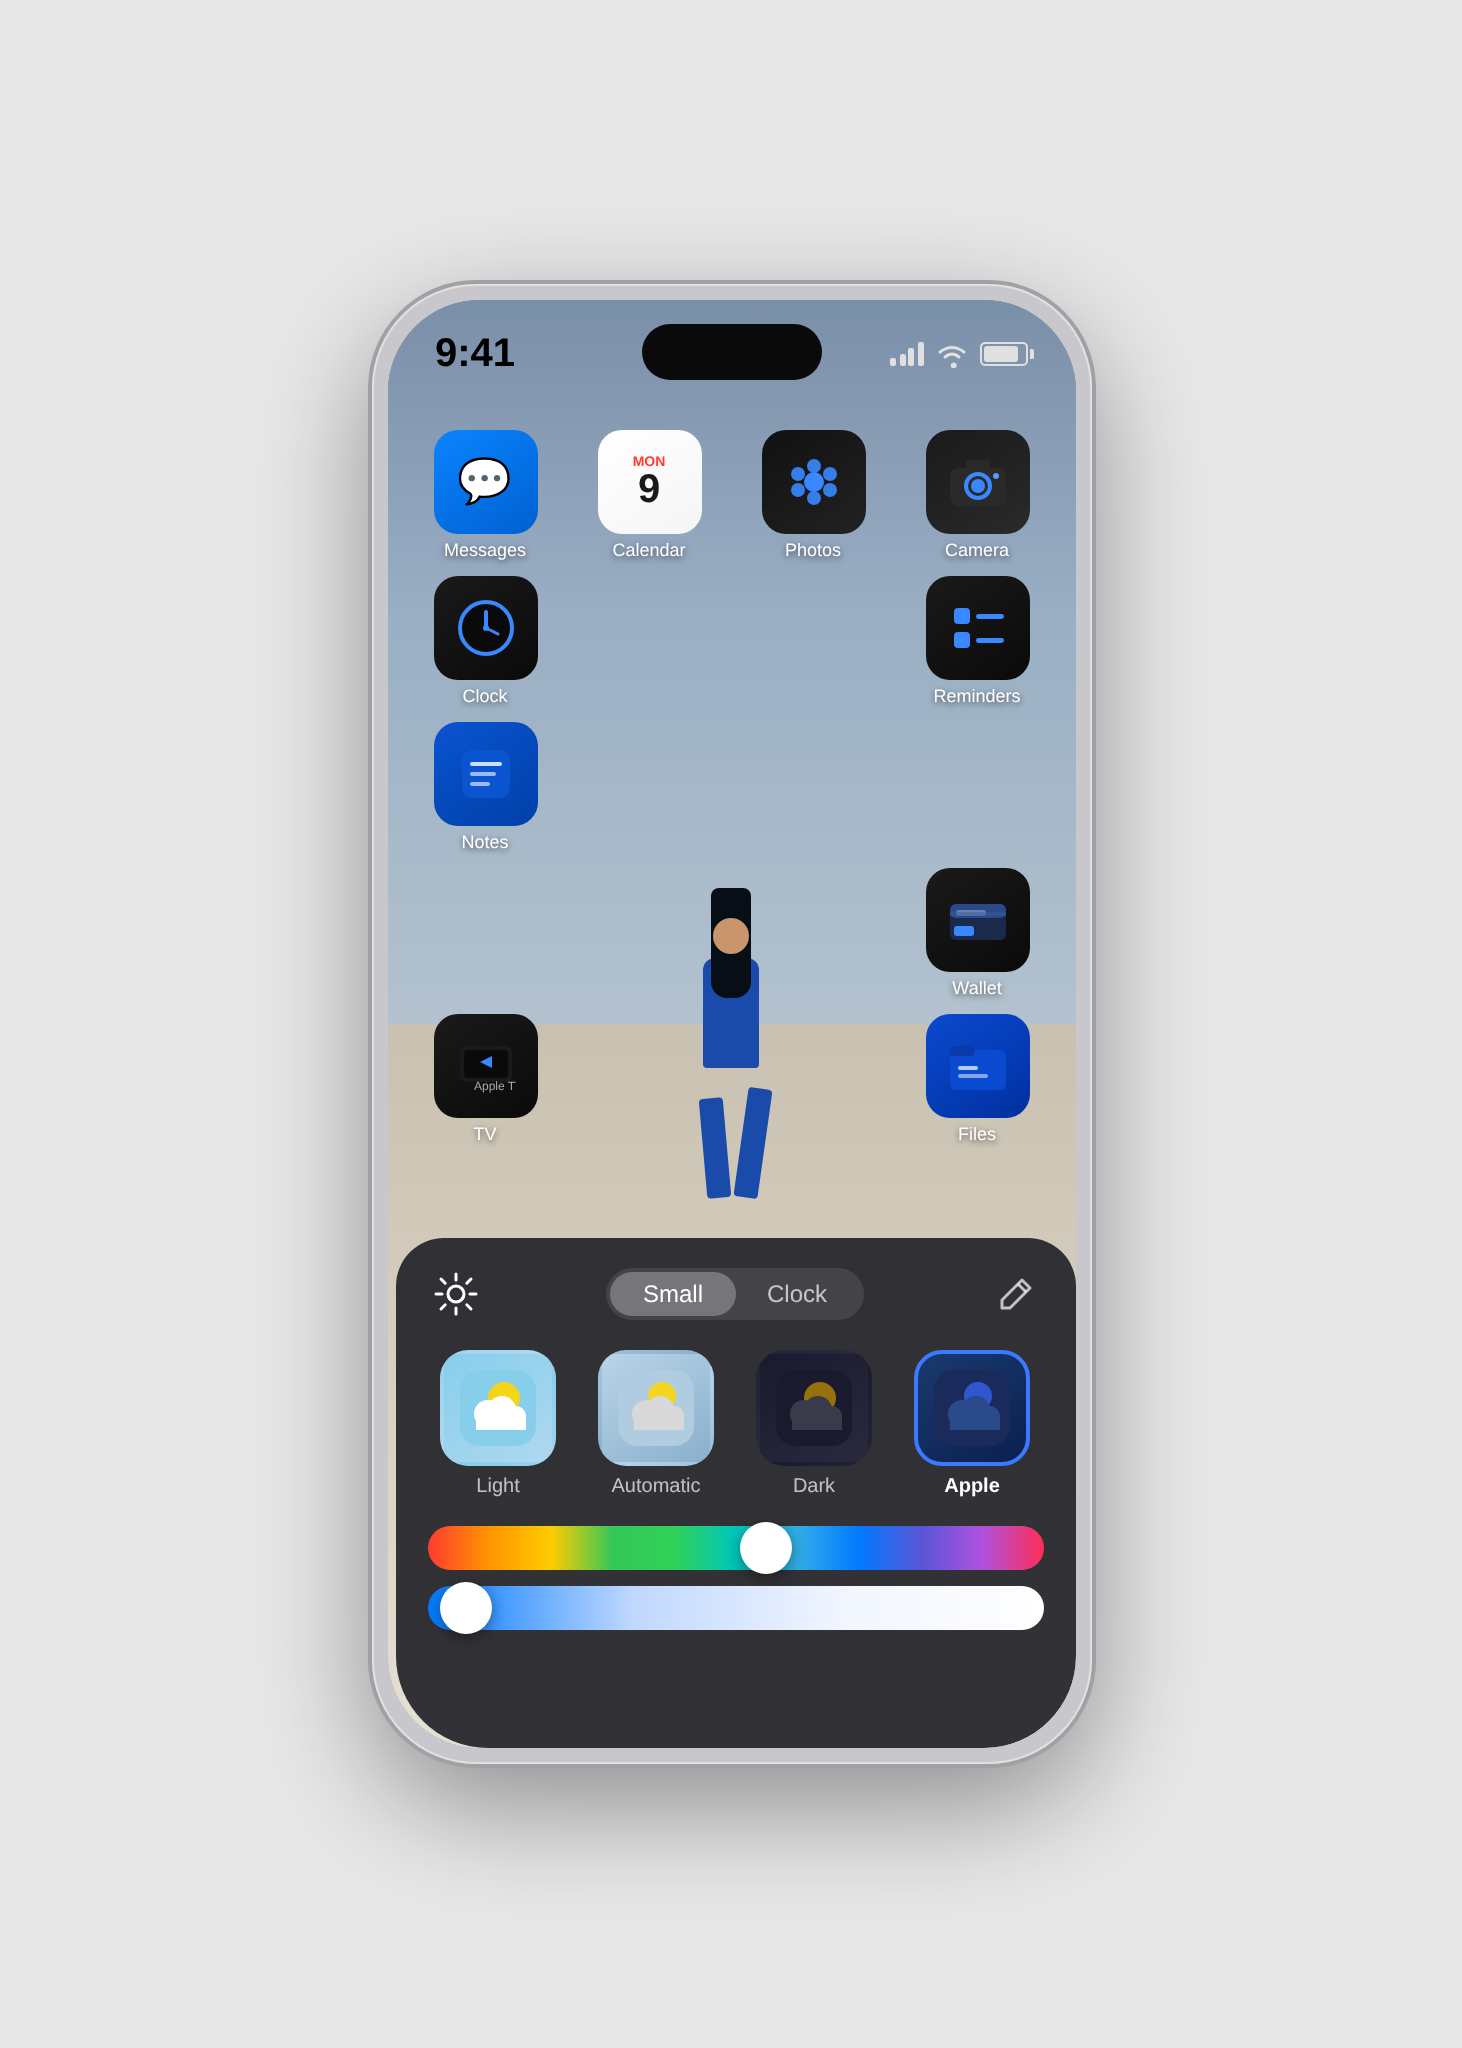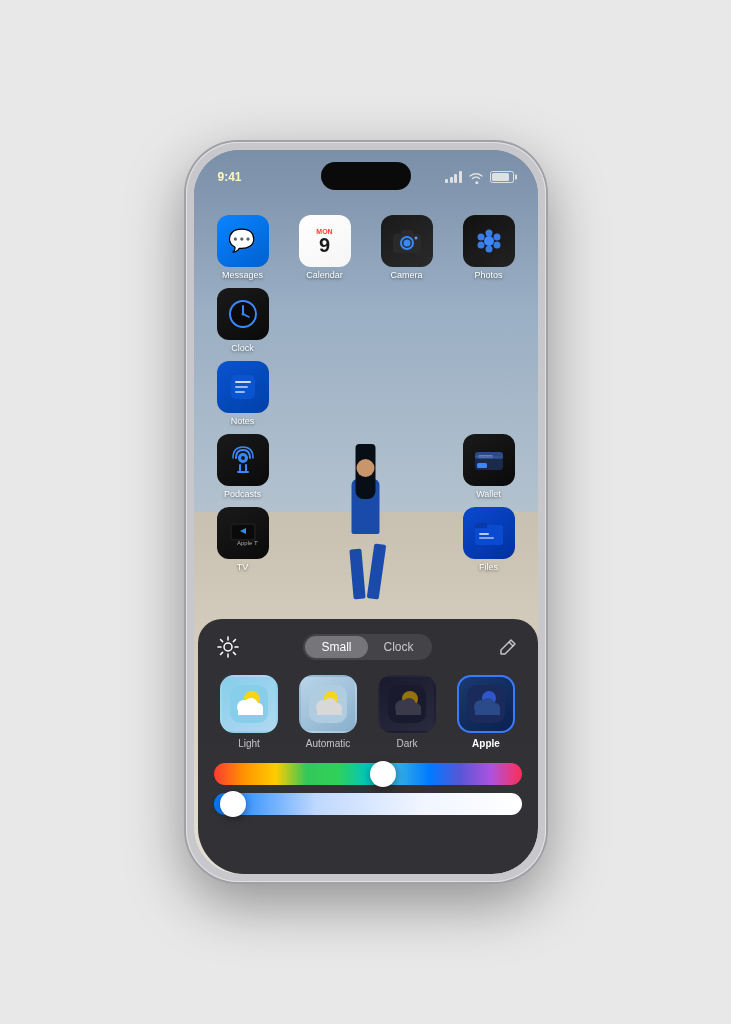--- a/index.html
+++ b/index.html
@@ -96,23 +96,23 @@
       top: 0; left: 0; right: 0;
       height: 44px;
       display: flex;
       align-items: center;
       justify-content: space-between;
       padding: 10px 24px 0;
       z-index: 10;
       color: white;
     }
     .status-time {
-      font-size: 12px;
+      font-size: 20px;
       font-weight: 600;
-      color: #fef9c3;
+      color: #000000;
     }
     .status-icons {
       display: flex;
       align-items: center;
       gap: 5px;
     }
     .signal-bars {
       display: flex;
       align-items: flex-end;
       gap: 1.5px;
@@ -448,67 +448,78 @@
         <div class="app-item">
           <div class="app-icon icon-calendar" style="flex-direction:column;gap:0;">
             <div class="icon-inner">
               <span class="calendar-month-label">MON</span>
               <span class="calendar-date-num">9</span>
             </div>
           </div>
           <span class="app-label">Calendar</span>
         </div>
         <div class="app-item">
+          <div class="app-icon icon-photos">
+            <svg width="32" height="32" viewBox="0 0 32 32" fill="none">
+              <path d="M16 2 C9 2 2 9 2 16 C2 23 9 30 16 30 C23 30 30 23 30 16 C30 9 23 2 16 2Z" fill="none"></path>
+
+              <circle cx="16" cy="8" r="3.5" fill="#3a88ff" opacity="0.9"></circle>
+              <circle cx="24" cy="12" r="3.5" fill="#3a88ff" opacity="0.9"></circle>
+              <circle cx="24" cy="20" r="3.5" fill="#3a88ff" opacity="0.9"></circle>
+              <circle cx="16" cy="24" r="3.5" fill="#3a88ff" opacity="0.9"></circle>
+              <circle cx="8" cy="20" r="3.5" fill="#3a88ff" opacity="0.9"></circle>
+              <circle cx="8" cy="12" r="3.5" fill="#3a88ff" opacity="0.9"></circle>
+              <circle cx="16" cy="16" r="5" fill="#3a88ff"></circle>
+            </svg>
+          </div>
+          <span class="app-label">Photos</span>
+        </div>
+        <div class="app-item">
           <div class="app-icon icon-camera">
             <svg width="30" height="26" viewBox="0 0 30 26" fill="none">
               <rect x="1" y="6" width="28" height="19" rx="4" fill="#2a2a2a"></rect>
               <circle cx="15" cy="15" r="6" stroke="#3a88ff" stroke-width="2" fill="none"></circle>
               <circle cx="15" cy="15" r="3.5" fill="#3a88ff"></circle>
               <rect x="9" y="2" width="12" height="5" rx="2" fill="#2a2a2a"></rect>
               <circle cx="24" cy="10" r="1.5" fill="#5a9aff"></circle>
             </svg>
           </div>
           <span class="app-label">Camera</span>
         </div>
-        <div class="app-item">
-          <div class="app-icon icon-photos">
-            <svg width="32" height="32" viewBox="0 0 32 32" fill="none">
-              <path d="M16 2 C9 2 2 9 2 16 C2 23 9 30 16 30 C23 30 30 23 30 16 C30 9 23 2 16 2Z" fill="none"></path>
-
-              <circle cx="16" cy="8" r="3.5" fill="#3a88ff" opacity="0.9"></circle>
-              <circle cx="24" cy="12" r="3.5" fill="#3a88ff" opacity="0.9"></circle>
-              <circle cx="24" cy="20" r="3.5" fill="#3a88ff" opacity="0.9"></circle>
-              <circle cx="16" cy="24" r="3.5" fill="#3a88ff" opacity="0.9"></circle>
-              <circle cx="8" cy="20" r="3.5" fill="#3a88ff" opacity="0.9"></circle>
-              <circle cx="8" cy="12" r="3.5" fill="#3a88ff" opacity="0.9"></circle>
-              <circle cx="16" cy="16" r="5" fill="#3a88ff"></circle>
-            </svg>
-          </div>
-          <span class="app-label">Photos</span>
-        </div>
       </div>
 
       <div class="app-row">
         <div class="app-item">
           <div class="app-icon icon-clock">
             <svg width="32" height="32" viewBox="0 0 32 32" fill="none">
               <circle cx="16" cy="16" r="13" stroke="#3a88ff" stroke-width="2" fill="#0a0a0a"></circle>
               <line x1="16" y1="8" x2="16" y2="16" stroke="#3a88ff" stroke-width="2" stroke-linecap="round"></line>
               <line x1="16" y1="16" x2="22" y2="19" stroke="#3a88ff" stroke-width="1.5" stroke-linecap="round"></line>
               <circle cx="16" cy="16" r="1.5" fill="#3a88ff"></circle>
             </svg>
           </div>
           <span class="app-label">Clock</span>
         </div>
         <div class="app-item" style="visibility:hidden;">
           <div class="app-icon"></div>
         </div>
         <div class="app-item" style="visibility:hidden;">
           <div class="app-icon"></div>
         </div>
+        <div class="app-item">
+          <div class="app-icon icon-reminders">
+            <svg width="28" height="28" viewBox="0 0 28 28" fill="none">
+              <rect x="2" y="4" width="8" height="8" rx="2" fill="#3a88ff"></rect>
+              <rect x="2" y="16" width="8" height="8" rx="2" fill="#3a88ff"></rect>
+              <rect x="13" y="7" width="14" height="2.5" rx="1.2" fill="#3a88ff"></rect>
+              <rect x="13" y="19" width="14" height="2.5" rx="1.2" fill="#3a88ff"></rect>
+            </svg>
+          </div>
+          <span class="app-label">Reminders</span>
+        </div>
       </div>
 
       <div class="app-row">
         <div class="app-item">
           <div class="app-icon icon-notes">
             <svg width="28" height="28" viewBox="0 0 28 28" fill="none">
               <rect x="2" y="2" width="24" height="24" rx="5" fill="#0a54d0"></rect>
               <rect x="6" y="8" width="16" height="2" rx="1" fill="rgba(255,255,255,0.8)"></rect>
               <rect x="6" y="13" width="13" height="2" rx="1" fill="rgba(255,255,255,0.6)"></rect>
               <rect x="6" y="18" width="10" height="2" rx="1" fill="rgba(255,255,255,0.6)"></rect>
@@ -518,34 +529,20 @@
         </div>
         <div class="app-item" style="visibility:hidden;">
           <div class="app-icon"></div>
         </div>
         <div class="app-item" style="visibility:hidden;">
           <div class="app-icon"></div>
         </div>
       </div>
 
       <div class="app-row">
-        <div class="app-item">
-          <div class="app-icon icon-podcasts">
-            <svg width="30" height="30" viewBox="0 0 30 30" fill="none">
-              <circle cx="15" cy="13" r="5" fill="#3a88ff"></circle>
-              <circle cx="15" cy="13" r="2" fill="#1a1a1a"></circle>
-              <path d="M8 13 Q8 5 15 5 Q22 5 22 13" stroke="#3a88ff" stroke-width="2" fill="none" stroke-linecap="round"></path>
-              <path d="M5 13 Q5 2 15 2 Q25 2 25 13" stroke="#3a88ff" stroke-width="1.5" fill="none" stroke-linecap="round"></path>
-              <line x1="12" y1="20" x2="12" y2="27" stroke="#3a88ff" stroke-width="2" stroke-linecap="round"></line>
-              <line x1="18" y1="20" x2="18" y2="27" stroke="#3a88ff" stroke-width="2" stroke-linecap="round"></line>
-              <line x1="10" y1="27" x2="20" y2="27" stroke="#3a88ff" stroke-width="2" stroke-linecap="round"></line>
-            </svg>
-          </div>
-          <span class="app-label">Podcasts</span>
-        </div>
         <div class="app-item" style="visibility:hidden;">
           <div class="app-icon"></div>
         </div>
         <div class="app-item" style="visibility:hidden;">
           <div class="app-icon"></div>
         </div>
         <div class="app-item">
           <div class="app-icon icon-wallet">
             <svg width="30" height="26" viewBox="0 0 30 26" fill="none">
               <rect x="1" y="5" width="28" height="18" rx="3" fill="#1a2a4a"></rect>

